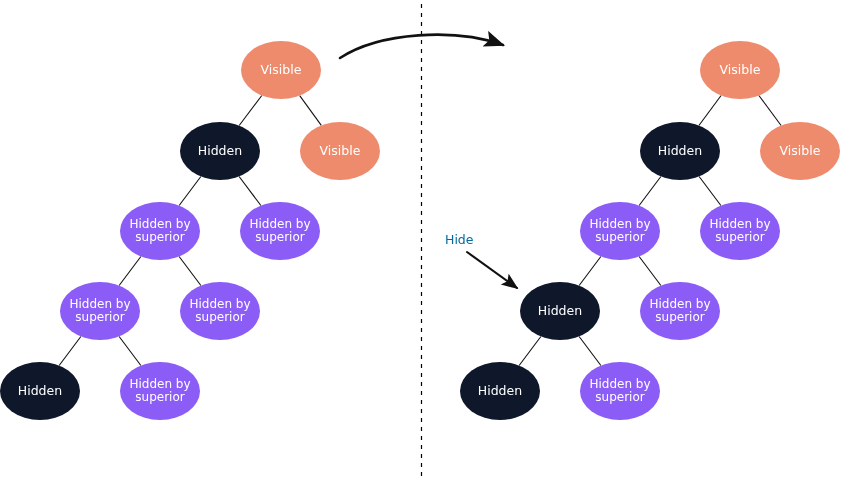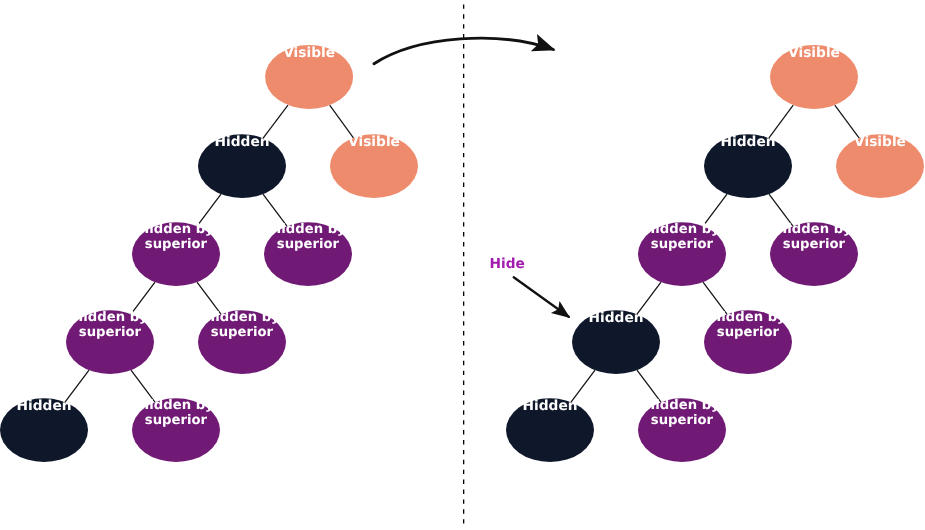--- a/index.html
+++ b/index.html
@@ -22,40 +22,41 @@
     left: 0;
     top: 0;
     width: 841px;
     height: 482px;
     pointer-events: none;
   }
   .node {
     position: absolute;
     border-radius: 50%;
     display: flex;
+    align-items: center;
     justify-content: center;
     text-align: center;
     color: #ffffff;
-    font-weight: bold;
+    font-weight: normal;
     line-height: 1.12;
     box-sizing: border-box;
     white-space: pre-line;
     user-select: none;
   }
   .node.visible-node  { background: #ee8b6d; }
   .node.hidden-node   { background: #0f172a; }
-  .node.superior-node { background: #701a75; }
+  .node.superior-node { background: #8b5cf6; }
   .node .label { display: block; padding: 0 2px; }
   .node.one-line .label  { font-size: 12.5px; }
   .node.two-line .label  { font-size: 12px; }
   .ann-text {
     position: absolute;
-    color: #a21caf;
+    color: #0369a1;
     font-size: 12.5px;
-    font-weight: bold;
+    font-weight: normal;
     white-space: nowrap;
     user-select: none;
   }
 </style>
 </head>
 <body>
 
 <div id="canvas">
 
   <svg id="edges" viewBox="0 0 841 482" width="841" height="482" xmlns="http://www.w3.org/2000/svg">

